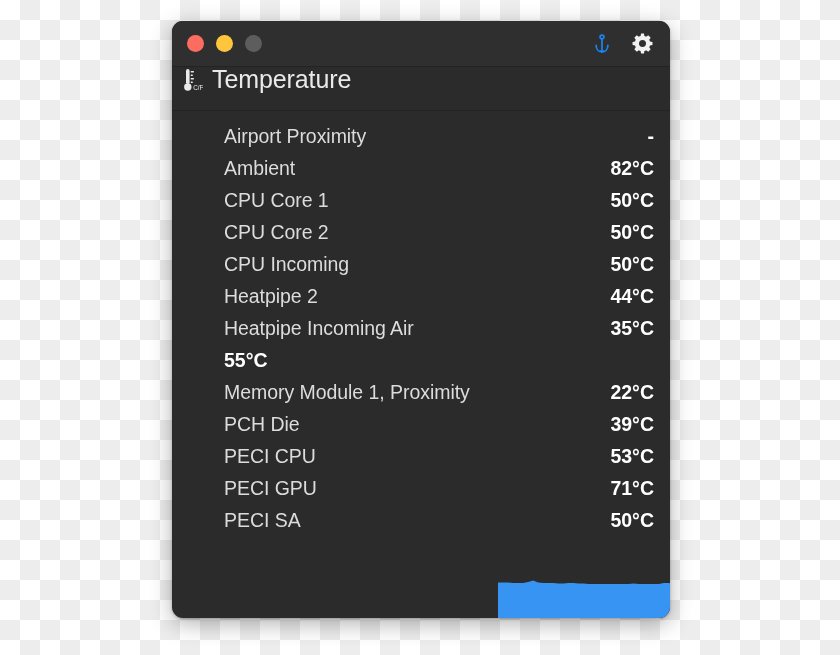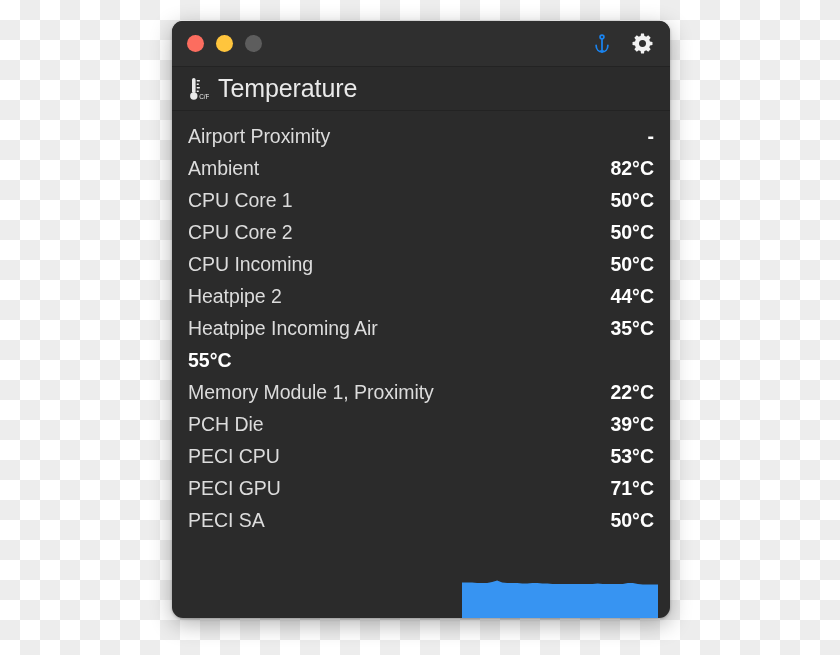--- a/index.html
+++ b/index.html
@@ -81,22 +81,21 @@
     width: 24px;
     height: 24px;
     cursor: default;
   }
 
   
   .section-head {
     flex: 0 0 44px;
     height: 44px;
     display: flex;
-    align-items: center;
-    padding: 0 14px;
+    padding: 0 8px;
     box-sizing: border-box;
     border-bottom: 1px solid #232323;
     background: #2b2b2b;
   }
   .thermo-icon {
     width: 22px;
     height: 26px;
     margin-right: 9px;
     margin-left: 1px;
     display: block;
@@ -109,20 +108,21 @@
     letter-spacing: -0.1px;
     white-space: nowrap;
   }
 
   
   .list {
     flex: 1 1 auto;
     padding: 10px 16px 0 16px;
     box-sizing: border-box;
     position: relative;
+    margin-left: 36px;
   }
   .row {
     height: 32px;
     display: flex;
     align-items: center;
     justify-content: space-between;
     gap: 10px;
   }
   .row-label {
     color: #dcdcdc;

